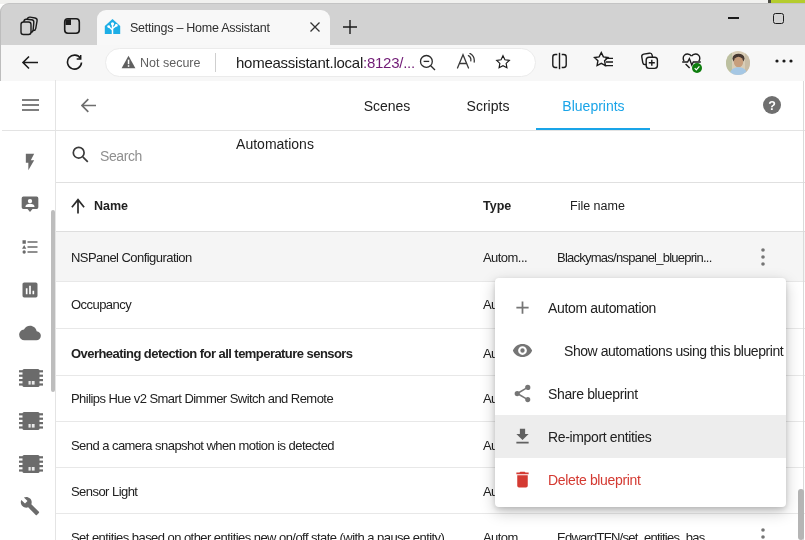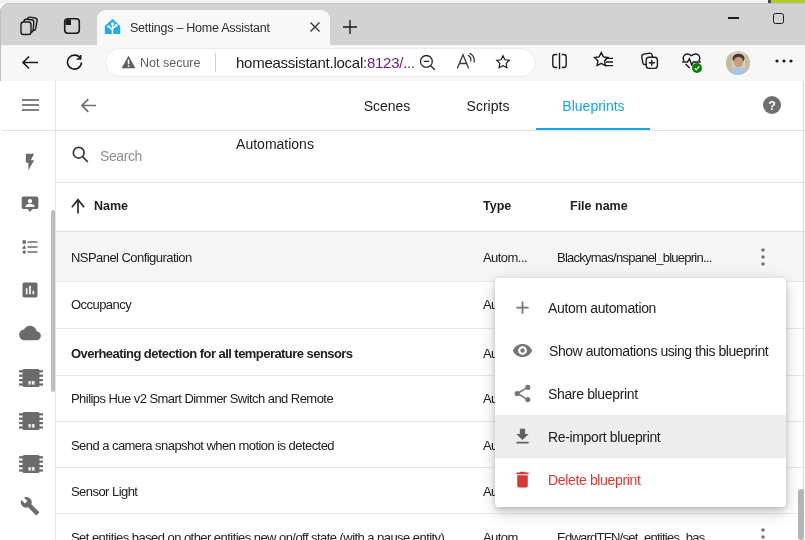--- a/index.html
+++ b/index.html
@@ -251,21 +251,21 @@
   <path d="M10.8 10.8 L15.8 15.8"></path>
 </svg>
 <div class="abs" style="left:100px;top:148px;font-size:14px;letter-spacing:-0.4px;color:#8f8f8f;">Search</div>
 <div class="abs" style="left:56px;top:182px;width:749px;height:1px;background:#e0e0e0;"></div>
 
 <svg class="abs" style="left:71px;top:198px;" width="15" height="16" viewBox="0 0 15 16" fill="none" stroke="#2b2b2b" stroke-width="1.7">
   <path d="M7 15.5 V1.8 M0.9 9.2 L7 1.6 L13.1 9.2"></path>
 </svg>
 <div class="abs" style="left:94px;top:199px;font-size:12.5px;font-weight:bold;color:#212121;">Name</div>
 <div class="abs" style="left:483px;top:199px;font-size:12.5px;font-weight:bold;color:#212121;">Type</div>
-<div class="abs" style="left:557px;top:199px;font-size:12.5px;font-weight:bold;color:#212121;padding-left:13px;">File name</div>
+<div class="abs" style="left:557px;top:199px;font-size:12.5px;font-weight:normal;color:#212121;padding-left:13px;">File name</div>
 <div class="abs" style="left:56px;top:230.5px;width:749px;height:1.2px;background:#dedede;"></div>
 
 <div class="abs" style="left:56px;top:232px;width:749px;height:49px;background:#f5f5f5;"></div>
 
 <div class="abs" style="left:71px;top:250px;font-size:13px;letter-spacing:-0.55px;color:#212121;">NSPanel Configuration</div>
 <div class="abs" style="left:483px;top:250px;font-size:13px;letter-spacing:-0.55px;color:#212121;">Autom...</div>
 <div class="abs" style="left:557px;top:250px;font-size:13px;letter-spacing:-0.75px;color:#212121;">Blackymas/nspanel_blueprin...</div>
 <svg class="abs" style="left:755px;top:247px;" width="16" height="20" viewBox="0 0 16 20" fill="#757575">
   <circle cx="8" cy="3" r="1.8"></circle>
     <circle cx="8" cy="10" r="1.8"></circle>
@@ -309,28 +309,28 @@
 <div class="abs" style="left:495px;top:415px;width:291px;height:43px;background:#ededed;"></div>
 
 <svg class="abs" style="left:512px;top:297px;" width="21" height="21" viewBox="0 0 24 24" fill="#757575">
     <path d="M19,13H13V19H11V13H5V11H11V5H13V11H19V13Z"></path>
   </svg>
 <div class="abs" style="left:548px;top:300px;font-size:14px;letter-spacing:-0.35px;color:#212121;">Autom automation</div>
 
 <svg class="abs" style="left:512px;top:340px;" width="21" height="21" viewBox="0 0 24 24" fill="#757575">
     <path d="M12,4.5C7,4.5 2.73,7.61 1,12C2.73,16.39 7,19.5 12,19.5C17,19.5 21.27,16.39 23,12C21.27,7.61 17,4.5 12,4.5M12,17A5,5 0 0,1 7,12A5,5 0 0,1 12,7A5,5 0 0,1 17,12A5,5 0 0,1 12,17M12,9.5A2.5,2.5 0 0,0 9.5,12A2.5,2.5 0 0,0 12,14.5A2.5,2.5 0 0,0 14.5,12A2.5,2.5 0 0,0 12,9.5Z"></path>
   </svg>
-<div class="abs" style="left:549px;top:343px;font-size:14px;letter-spacing:-0.45px;color:#212121;">Show automations using this blueprint</div>
+<div class="abs" style="left:564px;top:343px;font-size:14px;letter-spacing:-0.45px;color:#212121;">Show automations using this blueprint</div>
 
 <svg class="abs" style="left:512px;top:383px;" width="21" height="21" viewBox="0 0 24 24" fill="#757575">
     <path d="M18,16.08C17.24,16.08 16.56,16.38 16.04,16.85L8.91,12.7C8.96,12.47 9,12.24 9,12C9,11.76 8.96,11.53 8.91,11.3L15.96,7.19C16.5,7.69 17.21,8 18,8A3,3 0 0,0 21,5A3,3 0 0,0 18,2A3,3 0 0,0 15,5C15,5.24 15.04,5.47 15.09,5.7L8.04,9.81C7.5,9.31 6.79,9 6,9A3,3 0 0,0 3,12A3,3 0 0,0 6,15C6.79,15 7.5,14.69 8.04,14.19L15.16,18.34C15.11,18.55 15.08,18.77 15.08,19C15.08,20.61 16.39,21.91 18,21.91C19.61,21.91 20.92,20.61 20.92,19A2.92,2.92 0 0,0 18,16.08Z"></path>
   </svg>
 <div class="abs" style="left:548px;top:386px;font-size:14px;letter-spacing:-0.35px;color:#212121;">Share blueprint</div>
 
 <svg class="abs" style="left:512px;top:426px;" width="21" height="21" viewBox="0 0 24 24" fill="#616161">
     <path d="M5,20H19V18H5M19,9H15V3H9V9H5L12,16L19,9Z"></path>
   </svg>
-<div class="abs" style="left:548px;top:429px;font-size:14px;letter-spacing:-0.35px;color:#212121;">Re-import blueprint</div>
+<div class="abs" style="left:548px;top:429px;font-size:14px;letter-spacing:-0.35px;color:#212121;">Re-import entities</div>
 
 <svg class="abs" style="left:512px;top:469px;" width="21" height="21" viewBox="0 0 24 24" fill="#d43a32">
     <path d="M19,4H15.5L14.5,3H9.5L8.5,4H5V6H19M6,19A2,2 0 0,0 8,21H16A2,2 0 0,0 18,19V7H6V19Z"></path>
   </svg>
 <div class="abs" style="left:548px;top:472px;font-size:14px;letter-spacing:-0.35px;color:#d43a32;">Delete blueprint</div>
 
 </body></html>

